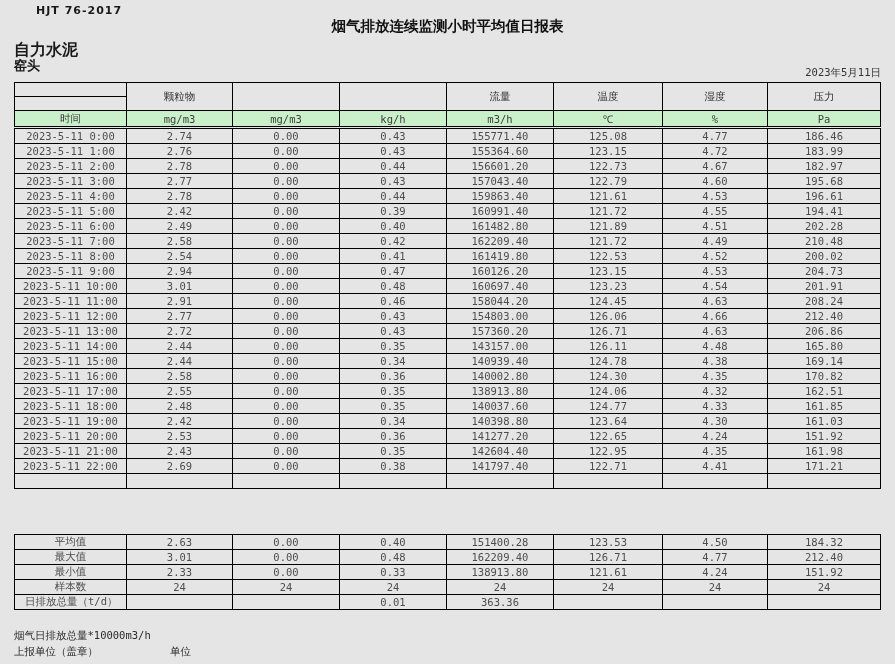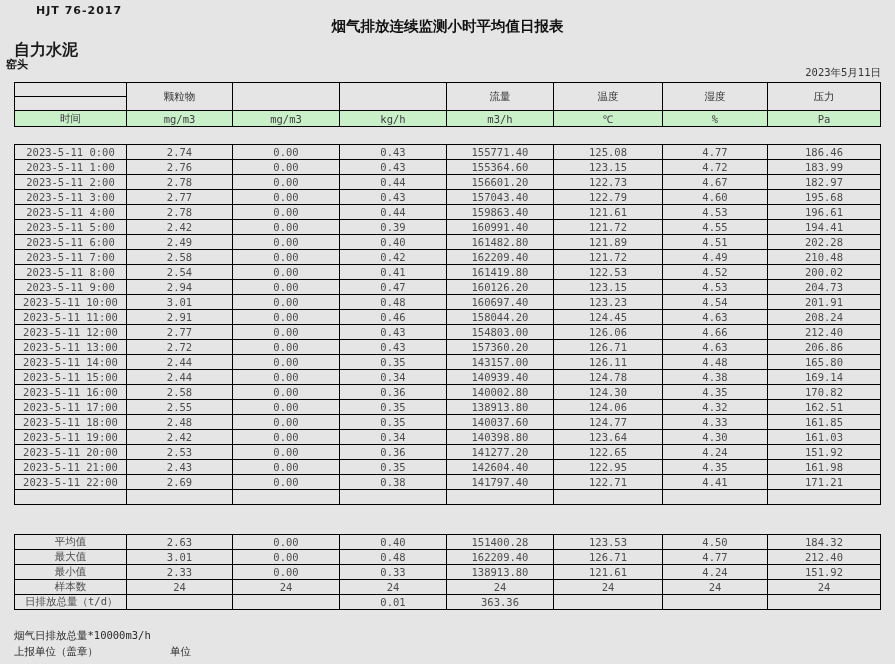--- a/index.html
+++ b/index.html
@@ -5,26 +5,26 @@
   html,body{margin:0;padding:0;background:#fff;}
   body{width:895px;height:664px;overflow:hidden;
        font-family:"DejaVu Sans Mono","Liberation Mono",monospace;}
   .page{position:relative;width:895px;height:664px;background:#e5e5e5;}
 
   .std-code{position:absolute;left:36px;top:4px;font-size:11px;font-weight:bold;color:#1a1a1a;
             font-family:"DejaVu Sans","Liberation Sans",sans-serif;letter-spacing:1px;}
   .title{position:absolute;left:0;right:0;top:17px;text-align:center;font-size:14.5px;
          font-weight:bold;color:#111;}
   .company{position:absolute;left:14px;top:40px;font-size:16px;font-weight:bold;color:#1a1a1a;}
-  .station{position:absolute;left:6px;top:57px;font-size:11px;font-weight:bold;color:#1a1a1a;}
+  .station{position:absolute;left:14px;top:57px;font-size:13px;font-weight:bold;color:#1a1a1a;}
   .date{position:absolute;right:14px;top:66px;font-size:10.5px;color:#333;}
 
   table{border-collapse:collapse;table-layout:fixed;width:866px;position:absolute;left:14px;}
   #header-table{top:82px;}
-  #data-table{top:144px;}
+  #data-table{top:128px;}
   #summary-table{top:534px;}
 
   td{border:1px solid #000;padding:0;margin:0;text-align:center;vertical-align:middle;
      font-size:10.5px;color:#4d4d4d;white-space:nowrap;overflow:hidden;}
   .h-half td{height:13px;}
   .h-group td{color:#333;}
   .units td{height:15px;background:#c9f0c9;color:#3f3f3f;}
   #data-table td{height:14px;}
   #summary-table td{height:14px;}
   tr.spacer-row td{height:8px;}

